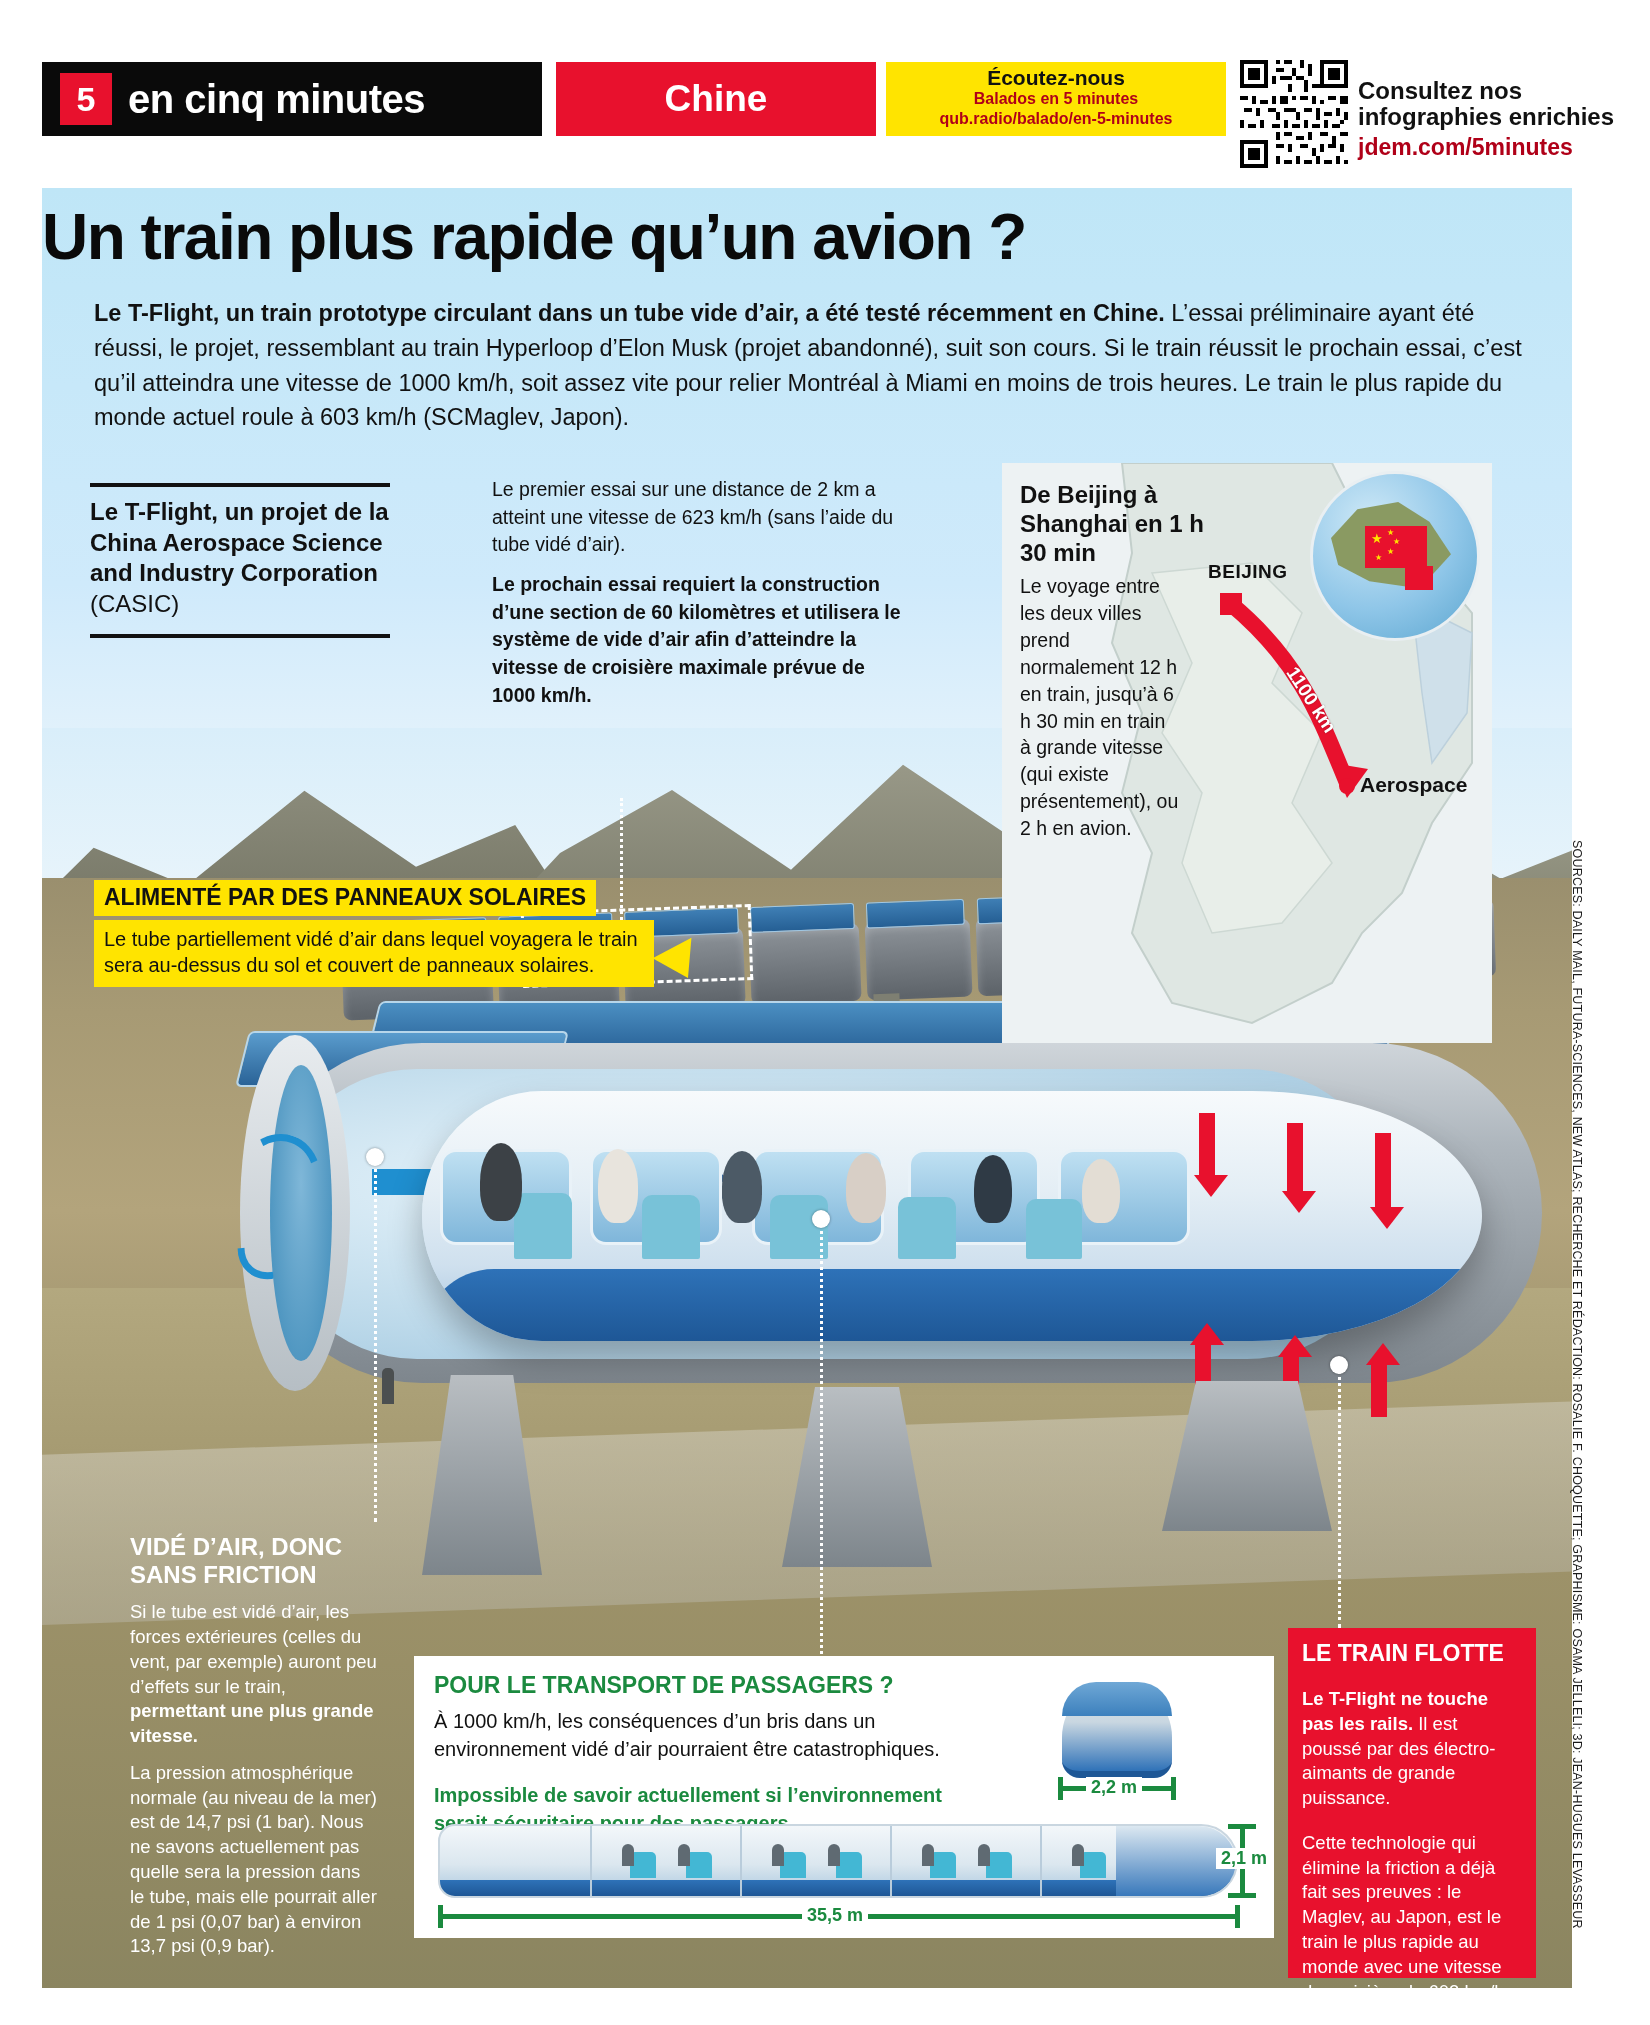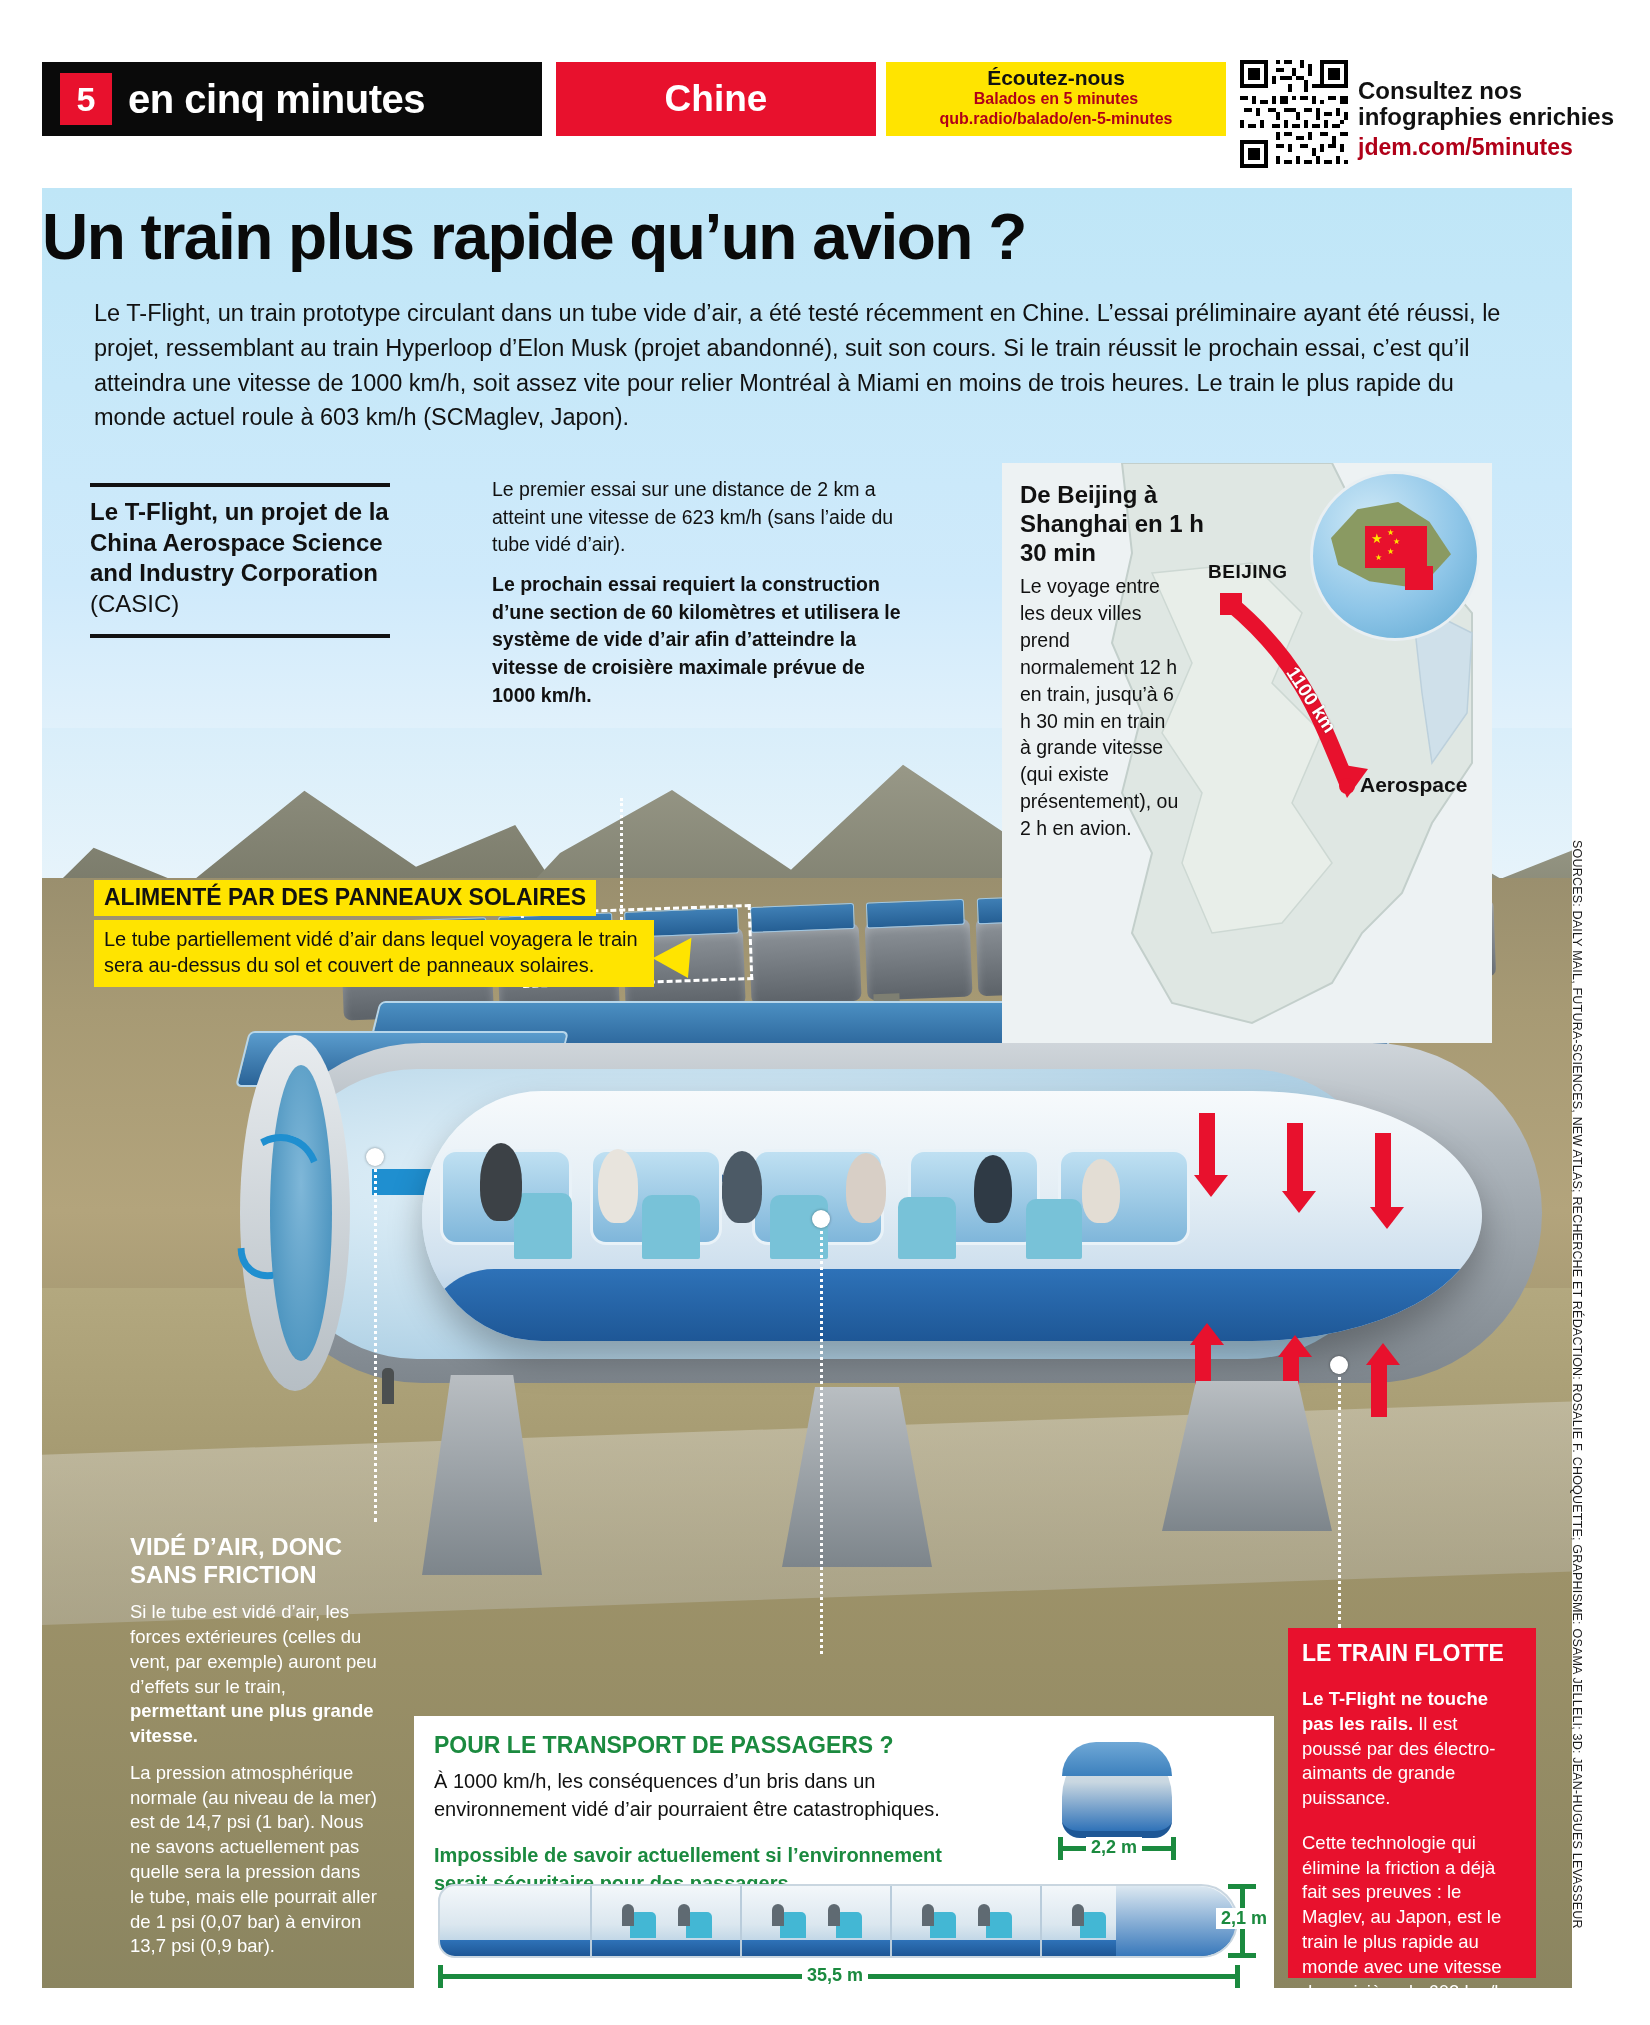--- a/index.html
+++ b/index.html
@@ -62,21 +62,21 @@
 
   
   .headline {
     position: absolute; left: 0; top: 12px; width: 1634px; text-align: left;
     font-size: 64px; font-weight: bold; color: #0a0a0a; letter-spacing: -1.5px;
   }
   .lede {
     position: absolute; left: 52px; top: 108px; width: 1430px;
     font-size: 23.5px; line-height: 1.48; color: #111;
   }
-  .lede b { font-weight: normal; }
+  .lede b { font-weight: bold; }
 
   
   .col1 { position: absolute; left: 48px; top: 295px; width: 300px; }
   .col1 .rule-top, .col1 .rule-bot { height: 4px; background: #111; }
   .col1 .rule-bot { margin-top: 10px; }
   .col1 .txt { font-size: 24px; font-weight: bold; line-height: 1.28; color: #111; padding: 10px 0 4px 0; }
   .col1 .txt .light { font-weight: normal; }
 
   .col2 { position: absolute; left: 450px; top: 288px; width: 420px; font-size: 19.5px; line-height: 1.42; color: #111; }
   .col2 .p1 { margin-bottom: 12px; }
@@ -220,21 +220,21 @@
   .dot { position: absolute; width: 18px; height: 18px; border-radius: 50%; background: #fff; box-shadow: 0 0 3px rgba(0,0,0,.4); }
 
   
   .vide { position: absolute; left: 88px; top: 1345px; width: 248px; color: #fff; }
   .vide .h { font-size: 24px; font-weight: bold; line-height: 1.15; }
   .vide p { font-size: 18.5px; line-height: 1.34; margin: 12px 0 0 0; }
   .vide b { font-weight: bold; }
 
   
   .paxbox {
-    position: absolute; left: 372px; top: 1528px; width: 860px; height: 282px;
+    position: absolute; left: 372px; top: 1468px; width: 860px; height: 282px;
     background: #fff;
     padding-left: 8px;
   }
   .paxbox .h { position: absolute; left: 20px; top: 16px; font-size: 23px; font-weight: bold; color: #1b8a3f; }
   .paxbox .t1 { position: absolute; left: 20px; top: 52px; width: 560px; font-size: 20px; line-height: 1.38; color: #111; }
   .paxbox .t2 { position: absolute; left: 20px; top: 126px; width: 560px; font-size: 20px; font-weight: bold; line-height: 1.38; color: #1b8a3f; }
 
   .capsule {
     position: absolute; left: 648px; top: 26px; width: 110px; height: 96px;
     border-radius: 55px 55px 18px 18px;

